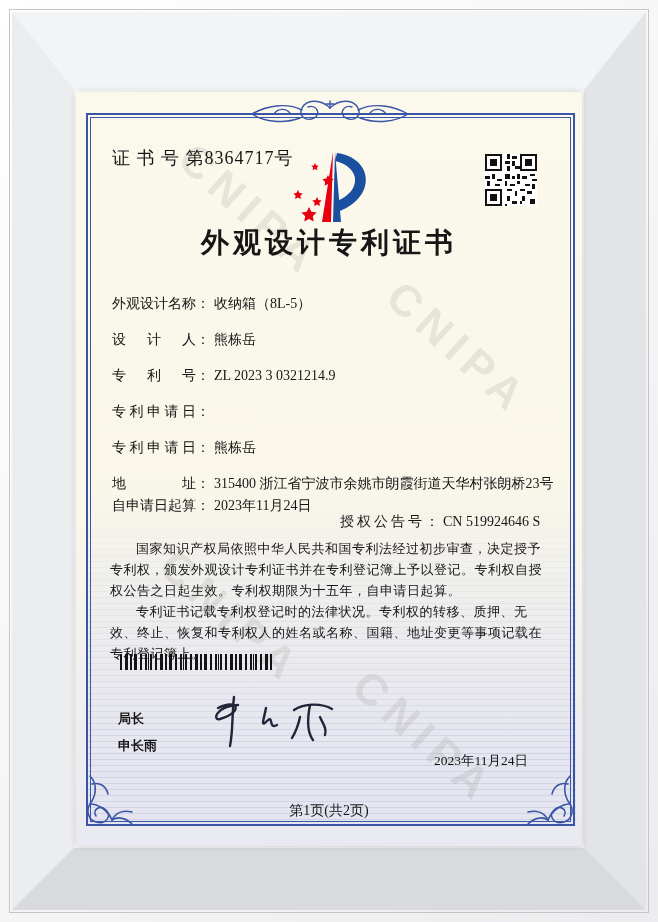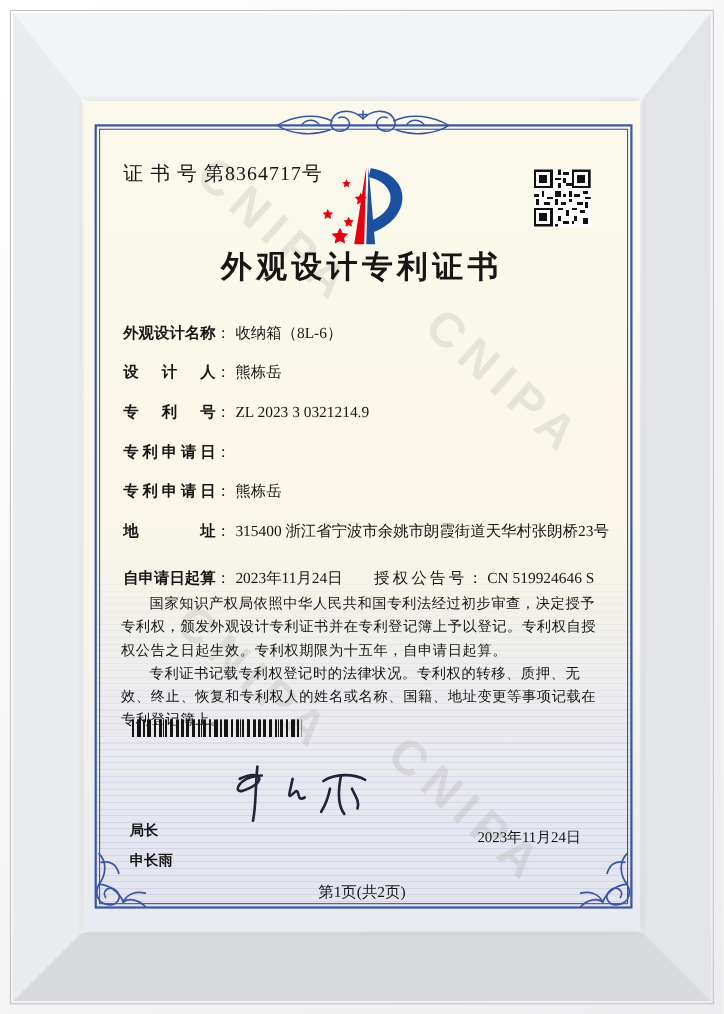--- a/index.html
+++ b/index.html
@@ -37,41 +37,41 @@
   .cert-no { position:absolute; left:36px; top:54px; z-index:5; font-size:18px; letter-spacing:1px; }
 
   .logo { position:absolute; left:205px; top:54px; z-index:5; }
   .qr   { position:absolute; left:409px; top:62px; z-index:5; }
 
   .title { position:absolute; left:0; right:0; top:132px; z-index:5; text-align:center;
     font-size:28px; font-weight:bold; letter-spacing:4px; }
 
   .rows { position:absolute; left:36px; top:202px; width:446px; z-index:5; font-size:14px; }
   .row { display:flex; align-items:flex-start; line-height:19px; margin-bottom:17px; }
-  .row .lbl { flex:none; width:84px; text-align:justify; text-align-last:justify;font-weight:bold; }
+  .row .lbl { flex:none; width:84px; text-align:justify; text-align-last:justify; }
   .row .colon { flex:none; margin-right:4px; }
   .row .val { flex:1; line-height:19px; }
-  .row-addr { margin-bottom:24px; }
+  .row-addr { margin-bottom:3px; }
   .row-grant { position:relative; }
-  .grant2 { position:absolute; left:228px; top:0; display:flex; }
+  .grant2 { position:absolute; left:228px; top:16px; display:flex; }
   .grant2 .lbl2 { letter-spacing:3px; }
 
   .paras { position:absolute; left:34px; top:446px; width:438px; z-index:5;
     font-size:13px; line-height:21px; letter-spacing:0.5px; }
   .paras p { text-indent:2em; font-weight:500; }
 
   .barcode { position:absolute; left:44px; top:562px; width:154px; height:16px; z-index:5;
     background:
       repeating-linear-gradient(90deg,#141414 0 2px,transparent 2px 5px),
       repeating-linear-gradient(90deg,#141414 0 1px,transparent 1px 7px);
     background-color:transparent; }
 
   .sig-block { position:absolute; left:42px; top:618px; z-index:5;
     font-family:"Liberation Sans","DejaVu Sans",sans-serif; font-size:13px; font-weight:bold; }
-  .sig-block .sig-title { margin-bottom:9px;margin-top:36px; }
+  .sig-block .sig-title { margin-bottom:9px; }
   .sig-script { position:absolute; left:128px; top:600px; z-index:5; }
 
   .issue-date { position:absolute; left:358px; top:660px; z-index:5; font-size:13.5px; }
 
   .page-footer { position:absolute; left:0; right:0; top:710px; z-index:5; text-align:center; font-size:14px; }
 </style>
 </head>
 <body>
 
 <div class="stage">
@@ -188,21 +188,21 @@
           <rect x="8" y="20" width="1" height="1"></rect>
       </g>
     </svg>
 
     <div class="title">外观设计专利证书</div>
 
     <div class="rows">
       <div class="row">
         <span class="lbl">外观设计名称</span>
           <span class="colon">：</span>
-          <span class="val">收纳箱（8L-6）</span>
+          <span class="val">收纳箱（8L-5）</span>
       </div>
       <div class="row">
         <span class="lbl">设计人</span>
           <span class="colon">：</span>
           <span class="val">熊栋岳</span>
       </div>
       <div class="row">
         <span class="lbl">专利号</span>
           <span class="colon">：</span>
           <span class="val">ZL 2023 3 0321214.9</span>

